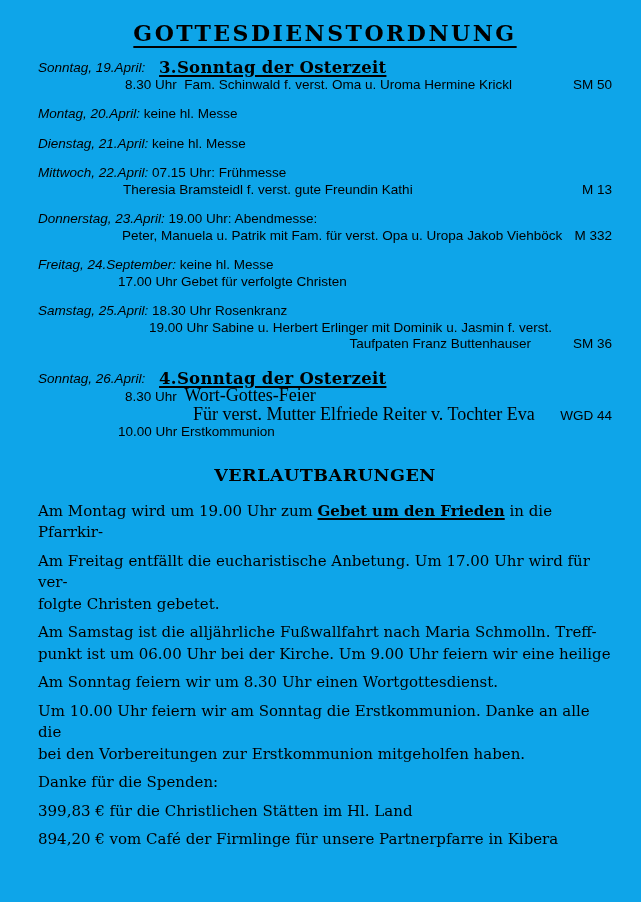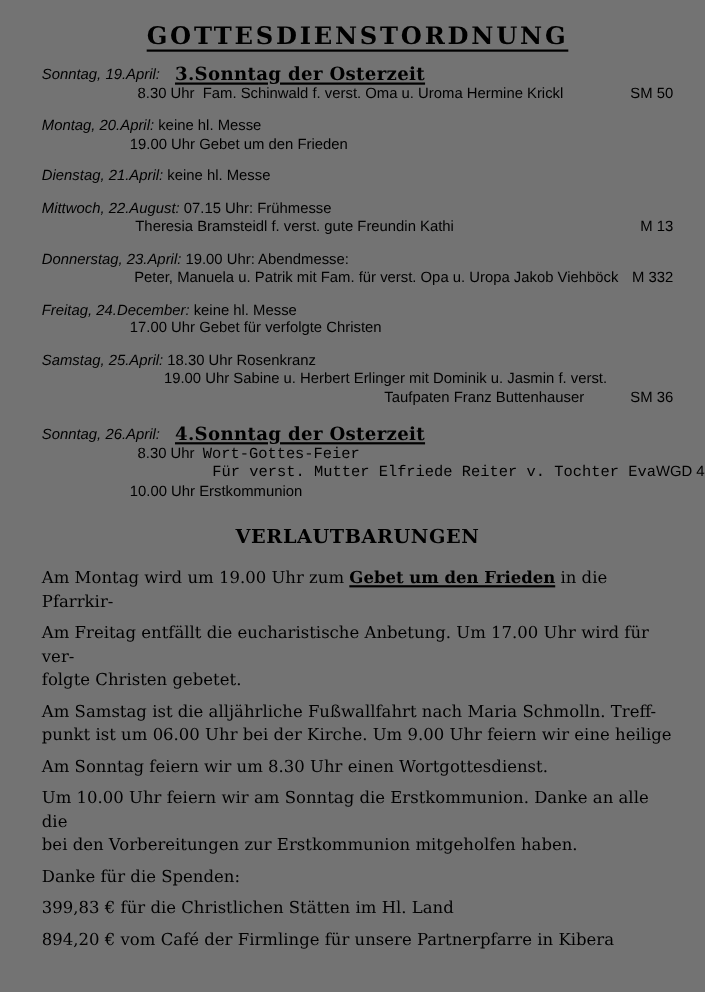--- a/index.html
+++ b/index.html
@@ -1,21 +1,21 @@
 <!DOCTYPE html>
 <html><head>
 <meta charset="utf-8">
 <style>
   * { margin: 0; padding: 0; box-sizing: border-box; }
   html, body { background: #ffffff; }
   .page {
     position: relative;
     width: 641px;
     height: 902px;
-    background: #737373;
+    background: #0ea5e9;
     color: #000000;
     overflow: hidden;
     padding: 20px 29px 0 38px;
     font-family: "Liberation Sans", sans-serif;
   }
   
   .main-title {
     text-align: center;
     font-family: "DejaVu Serif", serif;
     font-weight: 700;
@@ -52,21 +52,21 @@
   }
   .event-heading {
     font-family: "DejaVu Serif", serif;
     font-weight: 700;
     font-size: 16.5px;
     letter-spacing: 0.3px;
     text-decoration: underline;
     text-decoration-thickness: 2px;
     text-underline-offset: 2px;
   }
-  .serif { font-family: Liberation Mono, monospace; font-size: 14px; }
+  .serif { font-family: Liberation Serif, serif; font-size: 18px; }
   
   .section-title {
     text-align: center;
     font-family: "DejaVu Serif", serif;
     font-weight: 700;
     font-size: 17.5px;
     letter-spacing: 0.5px;
     margin-top: 24px;
     margin-bottom: 16px;
   }
@@ -108,38 +108,32 @@
           </span>
         </div>
       </div>
       <div class="entry">
         <div class="srow">
           <span class="date-col">Montag, 20.April: </span>
           <span class="line-wrap">
             <span class="line-text">keine hl. Messe</span>
           </span>
         </div>
-        <div class="srow">
-          <span class="date-spacer"></span>
-          <span class="line-wrap">
-            <span class="line-text">19.00 Uhr Gebet um den Frieden</span>
-          </span>
-        </div>
       </div>
       <div class="entry">
         <div class="srow">
           <span class="date-col">Dienstag, 21.April: </span>
           <span class="line-wrap">
             <span class="line-text">keine hl. Messe</span>
           </span>
         </div>
       </div>
       <div class="entry">
         <div class="srow">
-          <span class="date-col">Mittwoch, 22.August: </span>
+          <span class="date-col">Mittwoch, 22.April: </span>
           <span class="line-wrap">
             <span class="line-text">07.15 Uhr: Frühmesse</span>
           </span>
         </div>
         <div class="srow">
           <span class="date-spacer"></span>
           <span class="line-wrap" style="padding-left: 5px;">
             <span class="line-text">Theresia Bramsteidl f. verst. gute Freundin Kathi</span>
             <span class="code">M 13</span>
           </span>
@@ -155,21 +149,21 @@
         <div class="srow">
           <span class="date-spacer"></span>
           <span class="line-wrap" style="padding-left: 4px;">
             <span class="line-text">Peter, Manuela u. Patrik mit Fam. für verst. Opa u. Uropa Jakob Viehböck</span>
             <span class="code">M 332</span>
           </span>
         </div>
       </div>
       <div class="entry">
         <div class="srow">
-          <span class="date-col">Freitag, 24.December: </span>
+          <span class="date-col">Freitag, 24.September: </span>
           <span class="line-wrap">
             <span class="line-text">keine hl. Messe</span>
           </span>
         </div>
         <div class="srow">
           <span class="date-spacer"></span>
           <span class="line-wrap">
             <span class="line-text">17.00 Uhr Gebet für verfolgte Christen</span>
           </span>
         </div>

